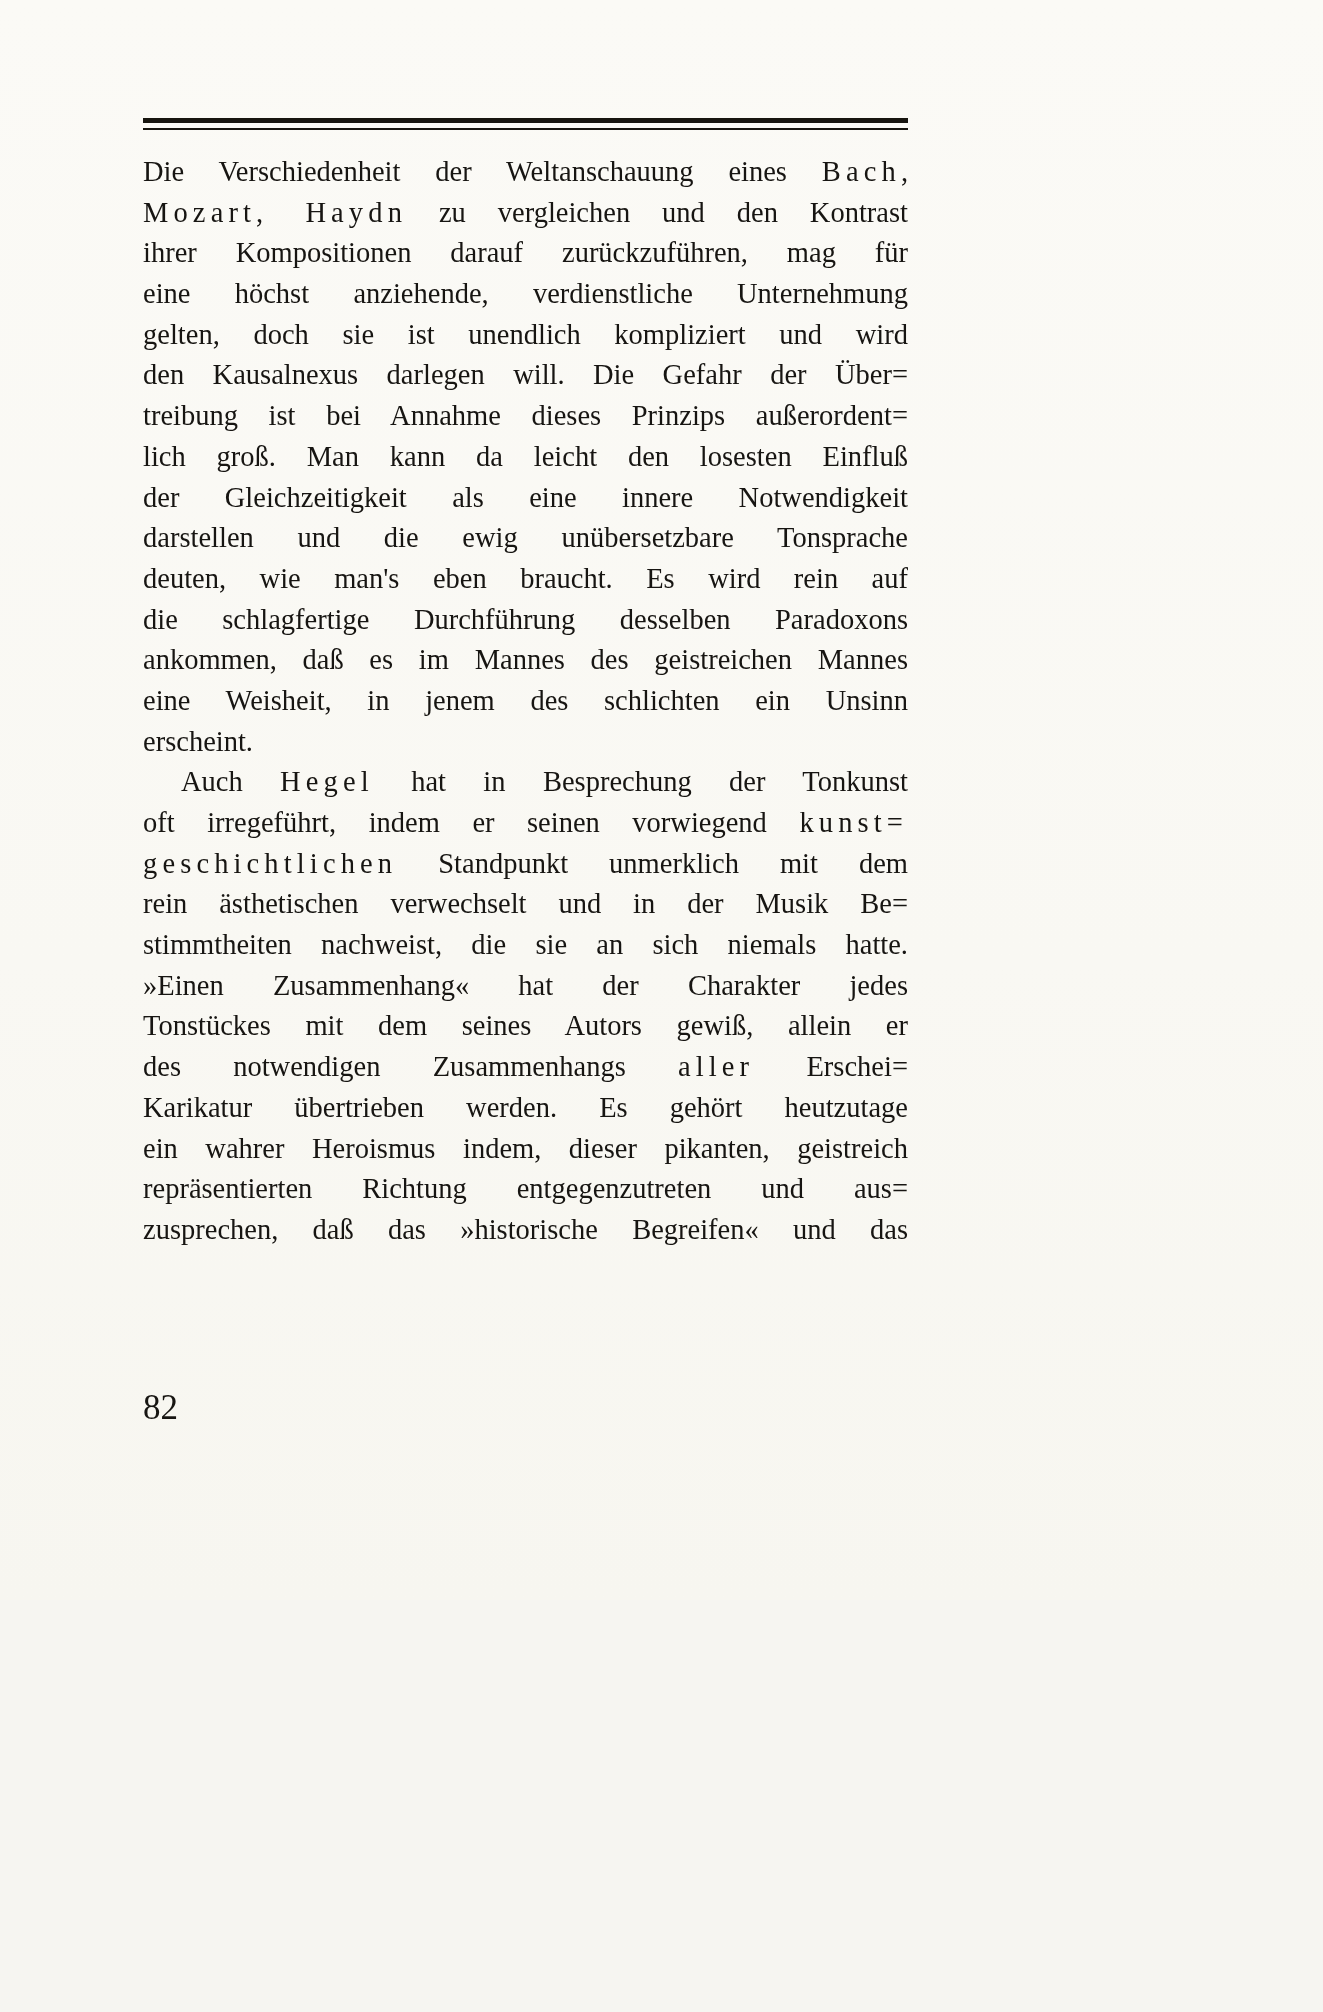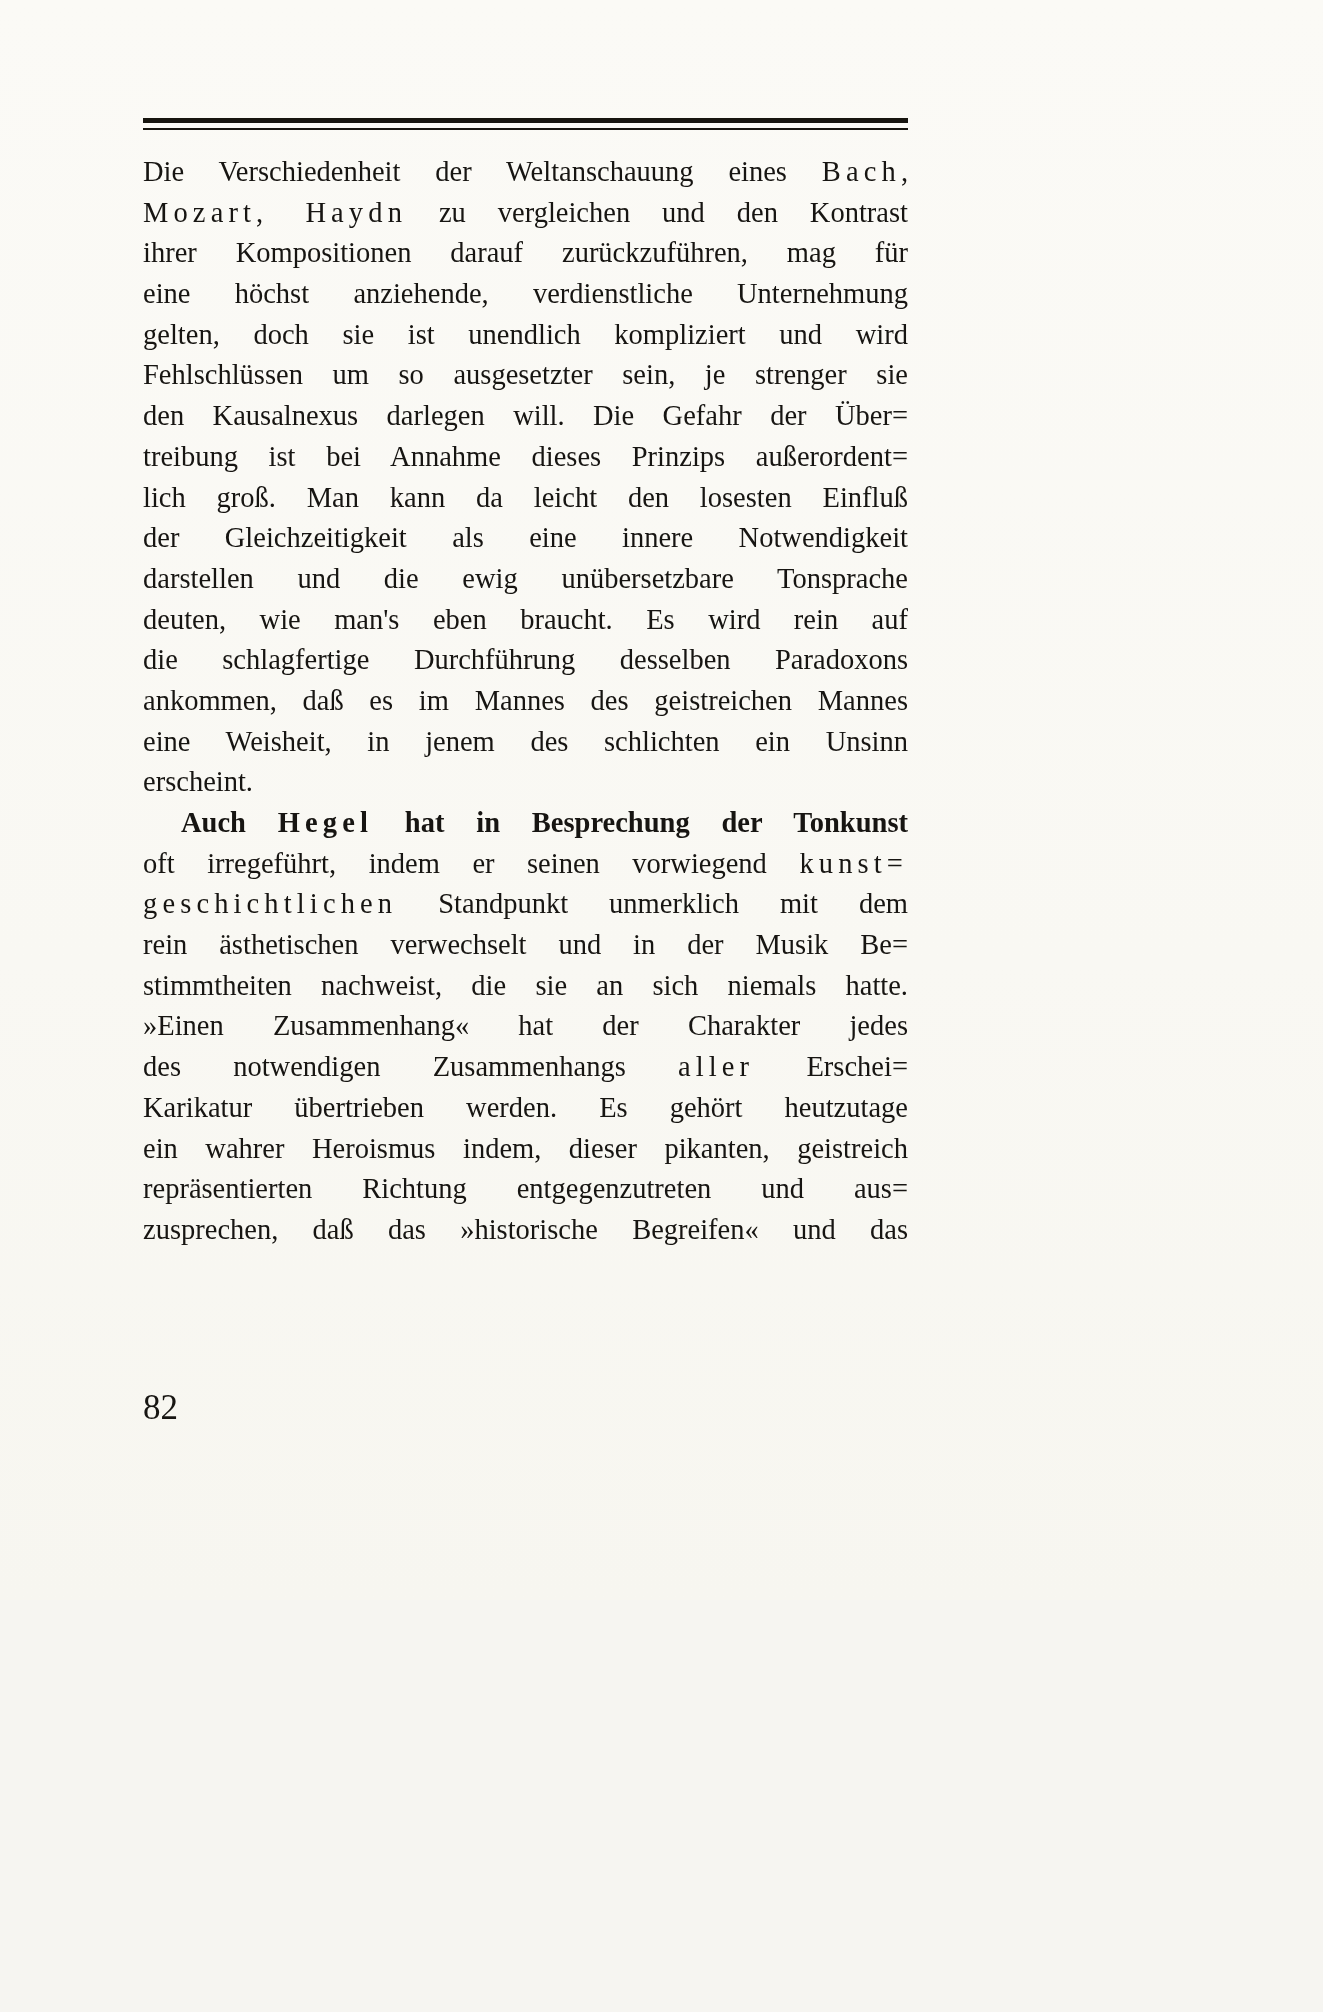--- a/index.html
+++ b/index.html
@@ -39,21 +39,20 @@
     text-align-last: justify;
     white-space: normal;
     height: 40.7px;
     overflow: visible;
   }
   .line.para-end {
     text-align-last: left;
   }
   .line.indent {
     text-indent: 38px;
-    font-weight: bold;
   }
   .sperr {
     letter-spacing: 0.18em;
   }
   .page-number {
     position: absolute;
     left: 143px;
     top: 1388px;
     font-size: 35px;
   }
@@ -62,37 +61,37 @@
 <body>
 
 <div class="page">
   <div class="rule"></div>
   <div class="text-block">
       <div class="line"><span>Die Verschiedenheit der Weltanschauung eines </span><span class="sperr">Bach</span><span>,</span></div>
       <div class="line"><span class="sperr">Mozart, Haydn</span><span> zu vergleichen und den Kontrast</span></div>
       <div class="line"><span>ihrer Kompositionen darauf zurückzuführen, mag für</span></div>
       <div class="line"><span>eine höchst anziehende, verdienstliche Unternehmung</span></div>
       <div class="line"><span>gelten, doch sie ist unendlich kompliziert und wird</span></div>
-      <div class="line"><span>Fehlschlüssen um so ausgesetzter sein, je strenger sie</span></div>
       <div class="line"><span>den Kausalnexus darlegen will. Die Gefahr der Über=</span></div>
       <div class="line"><span>treibung ist bei Annahme dieses Prinzips außerordent=</span></div>
       <div class="line"><span>lich groß. Man kann da leicht den losesten Einfluß</span></div>
       <div class="line"><span>der Gleichzeitigkeit als eine innere Notwendigkeit</span></div>
       <div class="line"><span>darstellen und die ewig unübersetzbare Tonsprache</span></div>
       <div class="line"><span>deuten, wie man's eben braucht. Es wird rein auf</span></div>
       <div class="line"><span>die schlagfertige Durchführung desselben Paradoxons</span></div>
       <div class="line"><span>ankommen, daß es im Mannes des geistreichen Mannes</span></div>
       <div class="line"><span>eine Weisheit, in jenem des schlichten ein Unsinn</span></div>
       <div class="line para-end"><span>erscheint.</span></div>
       <div class="line indent"><span>Auch </span><span class="sperr">Hegel</span><span> hat in Besprechung der Tonkunst</span></div>
       <div class="line"><span>oft irregeführt, indem er seinen vorwiegend </span><span class="sperr">kunst=</span></div>
       <div class="line"><span class="sperr">geschichtlichen</span><span> Standpunkt unmerklich mit dem</span></div>
       <div class="line"><span>rein ästhetischen verwechselt und in der Musik Be=</span></div>
       <div class="line"><span>stimmtheiten nachweist, die sie an sich niemals hatte.</span></div>
       <div class="line"><span>»Einen Zusammenhang« hat der Charakter jedes</span></div>
+      <div class="line"><span>Tonstückes mit dem seines Autors gewiß, allein er</span></div>
       <div class="line"><span>des notwendigen Zusammenhangs </span><span class="sperr">aller</span><span> Erschei=</span></div>
       <div class="line"><span>Karikatur übertrieben werden. Es gehört heutzutage</span></div>
       <div class="line"><span>ein wahrer Heroismus indem, dieser pikanten, geistreich</span></div>
       <div class="line"><span>repräsentierten Richtung entgegenzutreten und aus=</span></div>
       <div class="line"><span>zusprechen, daß das »historische Begreifen« und das</span></div>
     </div>
   <div class="page-number">82</div>
 </div>
 
 </body></html>

